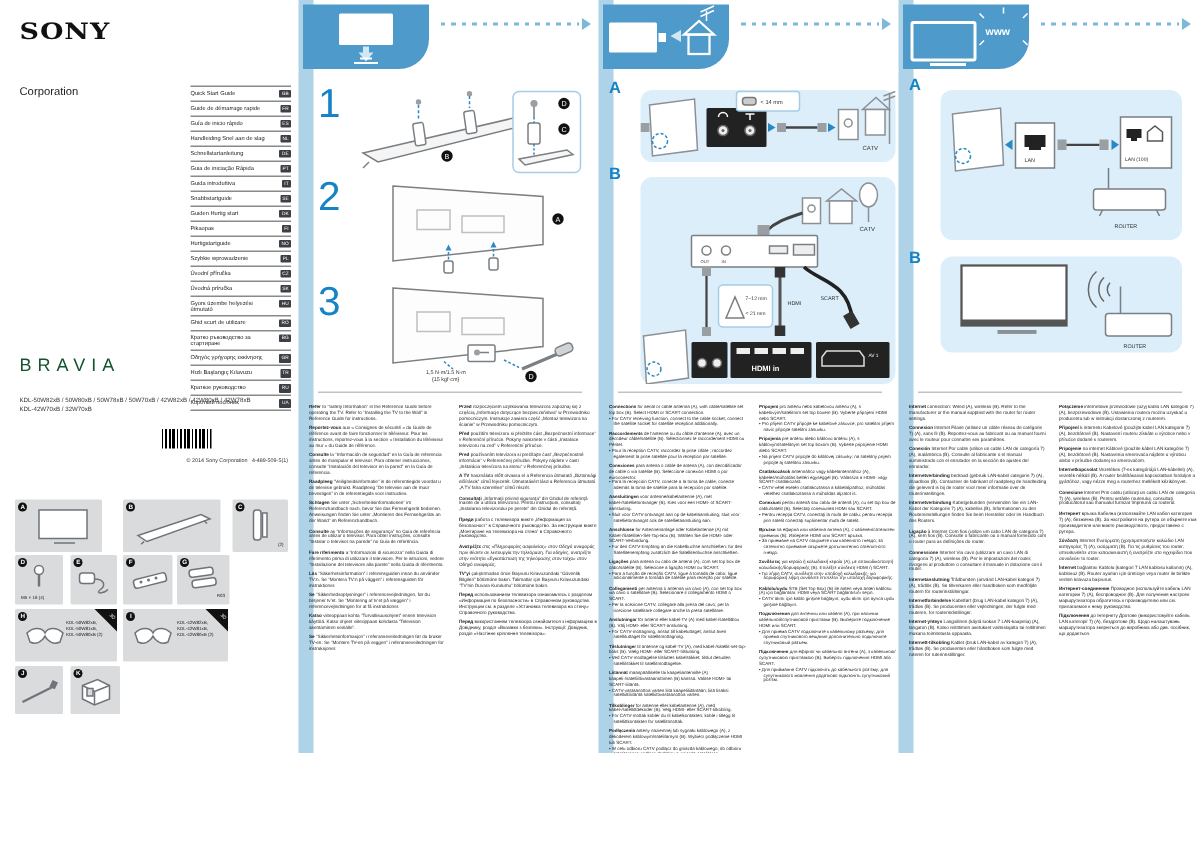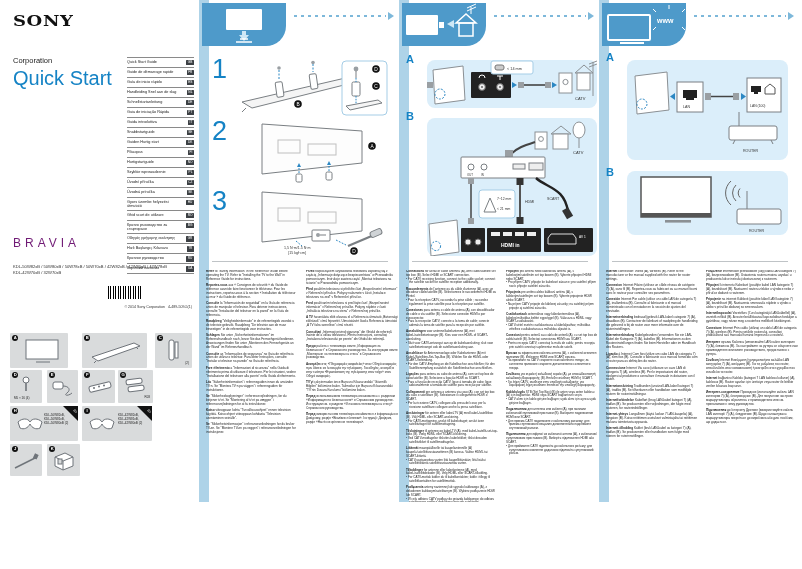--- a/index.html
+++ b/index.html
@@ -10,21 +10,21 @@
   .bottomstrip{position:absolute;left:0;top:562px;width:802px;height:7px;background:#d9edf9}
   .hdr{position:absolute;top:3px;width:84px;height:43px;background:#4e9aca;border-radius:0 0 20px 0}
   .dots{position:absolute;top:15px;height:2.4px;
         background-image:repeating-linear-gradient(90deg,#7db8da 0 3px,transparent 3px 7px)}
   .dotarrow{position:absolute;top:12px;width:0;height:0;border-top:4px solid transparent;
         border-bottom:4px solid transparent;border-left:6.5px solid #7db8da}
   .sony{font-family:"DejaVu Serif","Liberation Serif",serif;font-weight:900;font-size:15px;
         letter-spacing:.5px;transform:scaleX(1.2);transform-origin:left;color:#111}
   .cat{font-size:7.5px;color:#222}
   .title{font-size:20px;line-height:1.06;color:#1583c5;font-weight:400}
-  .bravia{font-size:12px;letter-spacing:4px;color:#701a75}
+  .bravia{font-size:12px;letter-spacing:4px;color:#14532d}
   .models{font-size:4.1px;line-height:1.5;color:#333}
   .langs{position:absolute;left:127px;top:57px;width:67px;border-bottom:.5px solid #8a8a8a}
   .lrow{display:flex;justify-content:space-between;align-items:flex-start;
         border-top:.5px solid #8a8a8a;padding:1.8px 0}
   .llabel{font-size:3.8px;line-height:1.15;color:#222;width:53px}
   .lcode{background:#3c4044;color:#fff;font-size:3.2px;line-height:1;
         padding:1px 1.6px;border-radius:.6px;margin-top:.2px}
   .barcode{position:absolute;left:108px;top:286px;width:33px;height:13px;
         background:repeating-linear-gradient(90deg,#000 0 1px,#fff 1px 2px,#000 2px 3.4px,#fff 3.4px 5px)}
   .copyline{position:absolute;left:60px;top:305px;width:132px;text-align:right;font-size:3.6px;color:#333}
@@ -58,21 +58,20 @@
 
   <div class="divider" style="left:199px"></div>
   <div class="divider" style="left:399px"></div>
   <div class="divider" style="left:599px"></div>
   <div class="bottomstrip"></div>
 
   <div class="ab" style="left:0;top:0;width:199px;height:569px">
     <div class="ab sony" style="left:13px;top:12px">SONY</div>
     <div class="ab cat" style="left:13px;top:56px">Corporation</div>
     <div class="ab title" style="left:13px;top:68px">
-      <div>Quick Start</div>
     </div>
 
     <div class="langs">
 
         <div class="lrow">
           <span class="llabel">Quick Start Guide</span>
           <span class="lcode">GB</span>
         </div>
 
         <div class="lrow">

